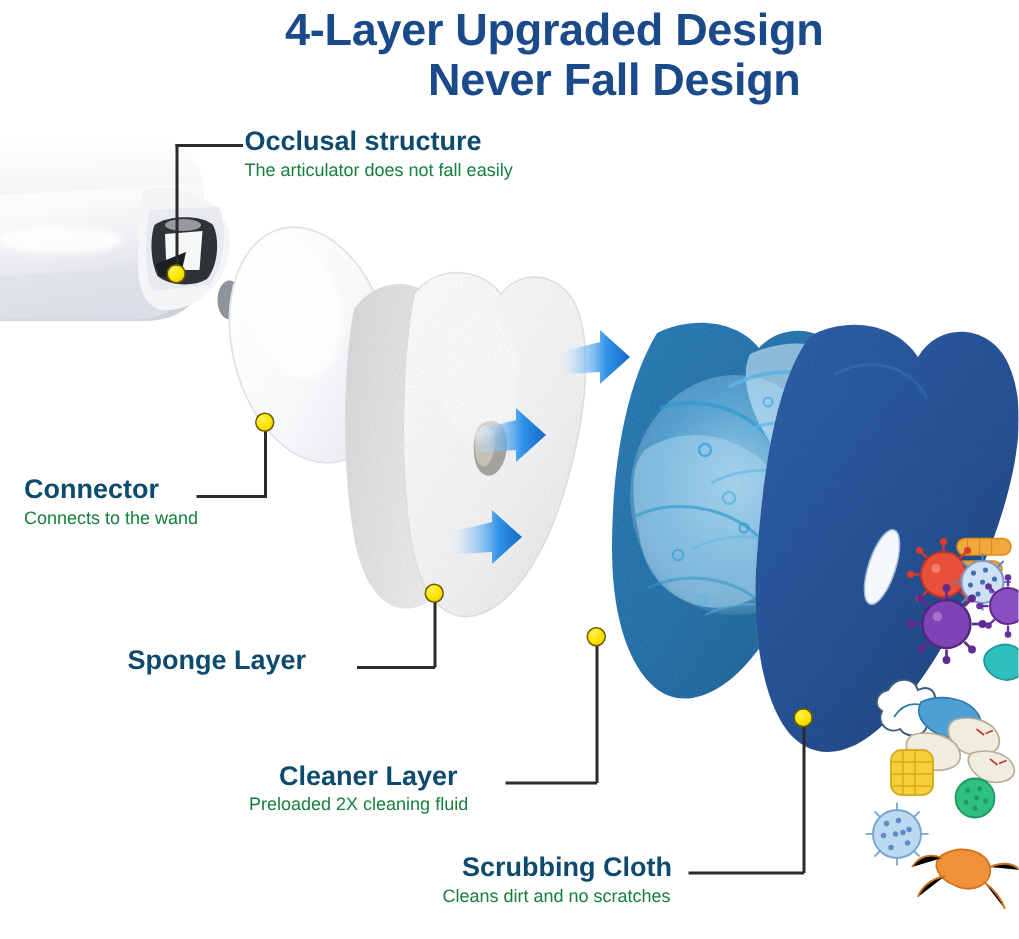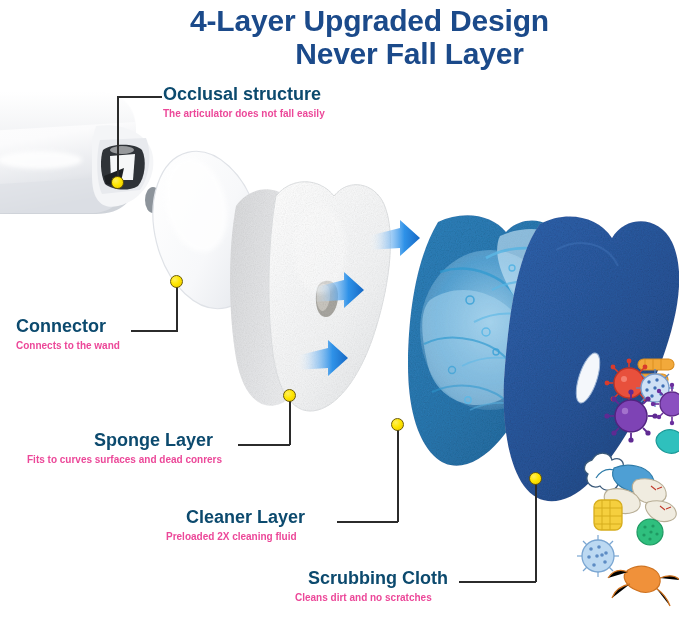--- a/index.html
+++ b/index.html
@@ -28,25 +28,24 @@
   
   .callout{position:absolute;}
   .callout .head{
     color:#0c4a6e;
     font-weight:bold;
     font-size:18px;
     line-height:21px;
     white-space:nowrap;
   }
   .callout .sub{
-    color:#ec4899;
-    font-size:10px;
+    color:#15803d;
+    font-size:12px;
     line-height:17px;
     white-space:nowrap;
-    font-weight:bold;
   }
 
   
   .leader{position:absolute;background:#2b2b2b;}
   .lh{height:1.6px;}
   .lv{width:1.6px;}
   .dot{
     position:absolute;width:13px;height:13px;border-radius:50%;
     background:radial-gradient(circle at 35% 32%, #ffef5e 0%, #ffe600 45%, #e8c400 100%);
     border:1.3px solid #6b5a05;
@@ -451,21 +450,21 @@
           <path d="M630 584 C620 586 614 592 612 598"></path>
           <path d="M660 578 C670 574 676 576 680 580"></path>
           <path d="M656 588 C664 594 668 600 670 606"></path>
         </g>
       </g>
     </g>
   </svg>
 
   <div class="title" style="top:4px;">
     <span class="l1">4-Layer Upgraded Design</span>
-    <span class="l2">Never Fall Layer</span>
+    <span class="l2">Never Fall Design</span>
   </div>
 
   <div class="leader lv" style="left:117px;top:96px;height:88px;"></div>
   <div class="leader lh" style="left:117px;top:96px;width:45px;"></div>
   <div class="dot" style="left:111px;top:176px;"></div>
 
   <div class="leader lv" style="left:176px;top:287px;height:45px;"></div>
   <div class="leader lh" style="left:131px;top:330px;width:46px;"></div>
   <div class="dot" style="left:170px;top:275px;"></div>
 
@@ -486,21 +485,20 @@
     <div class="sub">The articulator does not fall easily</div>
   </div>
 
   <div class="callout" style="left:16px;top:316px;">
     <div class="head">Connector</div>
     <div class="sub">Connects to the wand</div>
   </div>
 
   <div class="callout" style="left:27px;top:430px;text-align:center;">
     <div class="head" style="padding-left:58px;">Sponge Layer</div>
-    <div class="sub">Fits to curves surfaces and dead conrers</div>
   </div>
 
   <div class="callout" style="left:166px;top:507px;">
     <div class="head" style="padding-left:20px;">Cleaner Layer</div>
     <div class="sub">Preloaded 2X cleaning fluid</div>
   </div>
 
   <div class="callout" style="left:295px;top:568px;">
     <div class="head" style="padding-left:13px;">Scrubbing Cloth</div>
     <div class="sub">Cleans dirt and no scratches</div>

